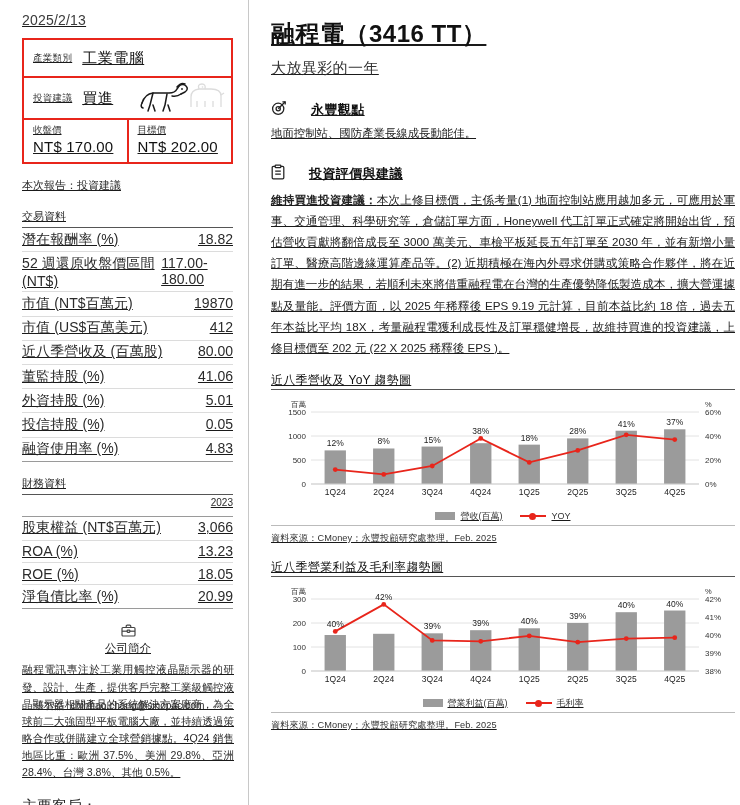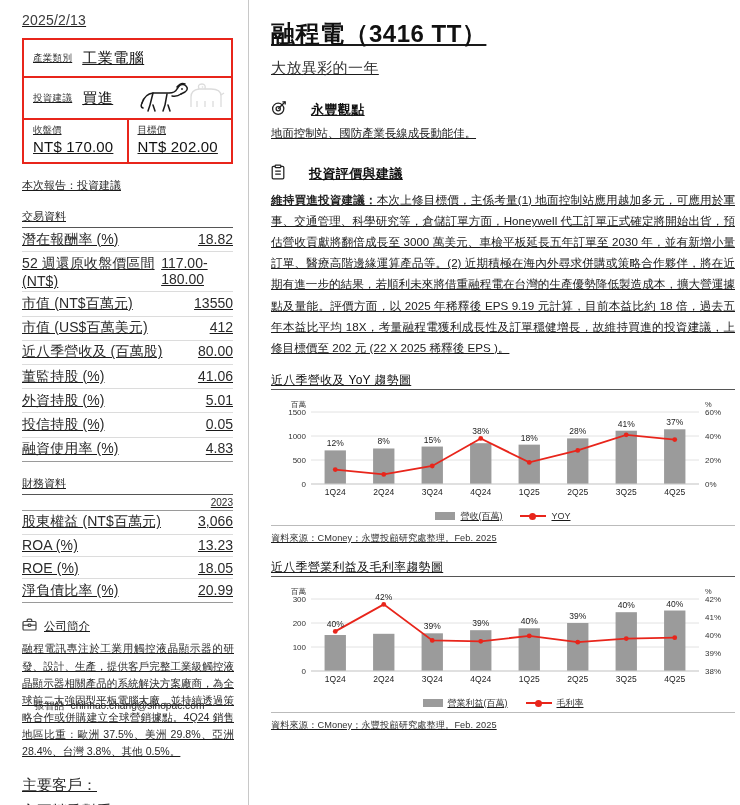--- a/index.html
+++ b/index.html
@@ -35,29 +35,29 @@
   .sb-cell.left { border-right: 2px solid #E8251B; }
   .sb-cell .cl { font-size: 9.5px; color: #333; display: block; margin-bottom: 1px; }
   .sb-cell .cv { font-size: 15px; color: #111; letter-spacing: .2px; }
 
   .report-type { font-size: 11px; color: #2b2b2b; margin: 14px 0 16px 0; }
 
   
   .dtable { width: 211px; margin-bottom: 14px; }
   .dt-title { font-size: 11px; color: #2b2b2b; padding-bottom: 3px; border-bottom: 1.3px solid #555; }
   .dt-head-sub { display: flex; justify-content: flex-end; font-size: 10px; color: #2b2b2b;
-                 padding: 2px 0 2px 0; border-bottom: 1px solid #9a9a9a; }
+                 padding: 2px 0 8px 0; border-bottom: 1px solid #9a9a9a; }
   .dt-row { display: flex; justify-content: space-between; align-items: baseline;
             font-size: 14px; color: #2b2b2b; padding: 2.6px 0; border-bottom: 1px solid #dcdcdc; }
   .dt-row:last-child { border-bottom: 1px solid #9a9a9a; }
   .dt-row .k { letter-spacing: .1px; }
   .dt-row .v { font-variant-numeric: tabular-nums; }
 
   
-  .sec-head { display: flex; align-items: center; gap: 7px; margin: 12px 0 5px 0; }
+  .sec-head { display: flex; align-items: center; margin: 12px 0 5px 0; flex-direction: column; }
   .sec-head .ttl { font-size: 11.5px; color: #1a1a1a; }
   .intro-body { font-size: 10.6px; line-height: 1.62; color: #2b2b2b; width: 212px; text-align: justify; }
   .kv-line { font-size: 15px; color: #2b2b2b; line-height: 1.62; margin-top: 12px; }
   .analyst { position: absolute; left: 34px; bottom: 26px; font-size: 10.2px; color: #2b2b2b; }
   .analyst .nm { margin-right: 6px; }
 
   
   .vdivide { width: 1px; background: #c8c8c8; margin: 0; flex: 0 0 1px; height: 805px; }
 
   
@@ -145,21 +145,21 @@
       <div class="dt-row">
         <span class="k">潛在報酬率 (%)</span>
         <span class="v">18.82</span>
       </div>
       <div class="dt-row">
         <span class="k">52 週還原收盤價區間 (NT$)</span>
         <span class="v">117.00-180.00</span>
       </div>
       <div class="dt-row">
         <span class="k">市值 (NT$百萬元)</span>
-        <span class="v">13550</span>
+        <span class="v">19870</span>
       </div>
       <div class="dt-row">
         <span class="k">市值 (US$百萬美元)</span>
         <span class="v">412</span>
       </div>
       <div class="dt-row">
         <span class="k">近八季營收及 (百萬股)</span>
         <span class="v">80.00</span>
       </div>
       <div class="dt-row">

